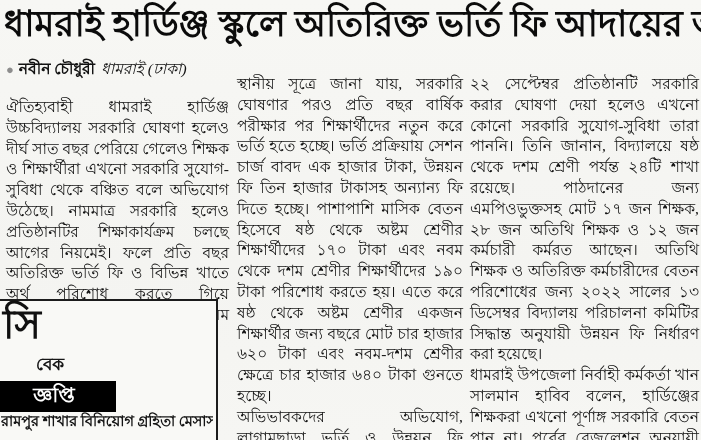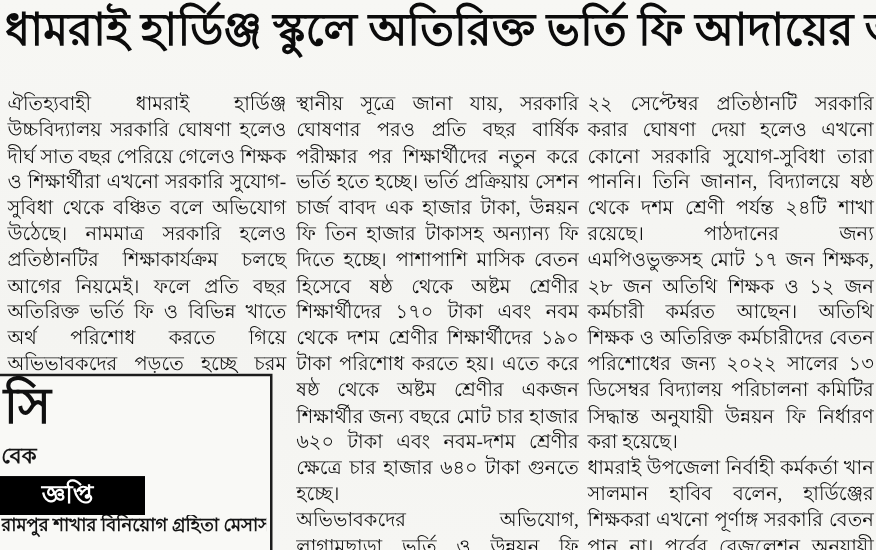--- a/index.html
+++ b/index.html
@@ -84,20 +84,21 @@
     font-weight: bold;
     color: #101010;
   }
   .ad-frag-word {
     position: absolute;
     left: 1px;
     top: 351px;
     font-size: 17px;
     font-weight: bold;
     color: #161616;
+    padding-left: 35px;
   }
   .ad-badge {
     position: absolute;
     left: -8px;
     top: 381px;
     width: 122px;
     height: 29px;
     background: #000000;
     color: #ffffff;
     display: flex;
@@ -121,20 +122,23 @@
   }
 </style>
 </head>
 <body>
 
 <div class="page">
 
   <div class="headline">ধামরাই হার্ডিঞ্জ স্কুলে অতিরিক্ত ভর্তি ফি আদায়ের অভিযোগ</div>
 
   <div class="col col-1">
+    <div class="byline">
+      <span class="bullet">●</span><span class="reporter">নবীন চৌধুরী</span><span class="loc">ধামরাই (ঢাকা)</span>
+    </div>
     <p>ঐতিহ্যবাহী ধামরাই হার্ডিঞ্জ উচ্চবিদ্যালয় সরকারি ঘোষণা হলেও দীর্ঘ সাত বছর পেরিয়ে গেলেও শিক্ষক ও শিক্ষার্থীরা এখনো সরকারি সুযোগ-সুবিধা থেকে বঞ্চিত বলে অভিযোগ উঠেছে। নামমাত্র সরকারি হলেও প্রতিষ্ঠানটির শিক্ষাকার্যক্রম চলছে আগের নিয়মেই। ফলে প্রতি বছর অতিরিক্ত ভর্তি ফি ও বিভিন্ন খাতে অর্থ পরিশোধ করতে গিয়ে অভিভাবকদের পড়তে হচ্ছে চরম ভোগান্তিতে।</p>
   </div>
 
   <div class="col col-2">
     <p>স্থানীয় সূত্রে জানা যায়, সরকারি ঘোষণার পরও প্রতি বছর বার্ষিক পরীক্ষার পর শিক্ষার্থীদের নতুন করে ভর্তি হতে হচ্ছে। ভর্তি প্রক্রিয়ায় সেশন চার্জ বাবদ এক হাজার টাকা, উন্নয়ন ফি তিন হাজার টাকাসহ অন্যান্য ফি দিতে হচ্ছে। পাশাপাশি মাসিক বেতন হিসেবে ষষ্ঠ থেকে অষ্টম শ্রেণীর শিক্ষার্থীদের ১৭০ টাকা এবং নবম থেকে দশম শ্রেণীর শিক্ষার্থীদের ১৯০ টাকা পরিশোধ করতে হয়। এতে করে ষষ্ঠ থেকে অষ্টম শ্রেণীর একজন শিক্ষার্থীর জন্য বছরে মোট চার হাজার ৬২০ টাকা এবং নবম-দশম শ্রেণীর ক্ষেত্রে চার হাজার ৬৪০ টাকা গুনতে হচ্ছে।</p>
     <p>অভিভাবকদের অভিযোগ, লাগামছাড়া ভর্তি ও উন্নয়ন ফি জোগাতে গিয়ে স্বল্প আয়ের পরিবারগুলো চরম সঙ্কটে পড়েছে। বিদ্যালয়ের প্রধান শিক্ষক জুলেখা বেগম বলেন, ২০১৮ সালের</p>
   </div>
 
   <div class="col col-3">
     <p>২২ সেপ্টেম্বর প্রতিষ্ঠানটি সরকারি করার ঘোষণা দেয়া হলেও এখনো কোনো সরকারি সুযোগ-সুবিধা তারা পাননি। তিনি জানান, বিদ্যালয়ে ষষ্ঠ থেকে দশম শ্রেণী পর্যন্ত ২৪টি শাখা রয়েছে। পাঠদানের জন্য এমপিওভুক্তসহ মোট ১৭ জন শিক্ষক, ২৮ জন অতিথি শিক্ষক ও ১২ জন কর্মচারী কর্মরত আছেন। অতিথি শিক্ষক ও অতিরিক্ত কর্মচারীদের বেতন পরিশোধের জন্য ২০২২ সালের ১৩ ডিসেম্বর বিদ্যালয় পরিচালনা কমিটির সিদ্ধান্ত অনুযায়ী উন্নয়ন ফি নির্ধারণ করা হয়েছে।</p>

